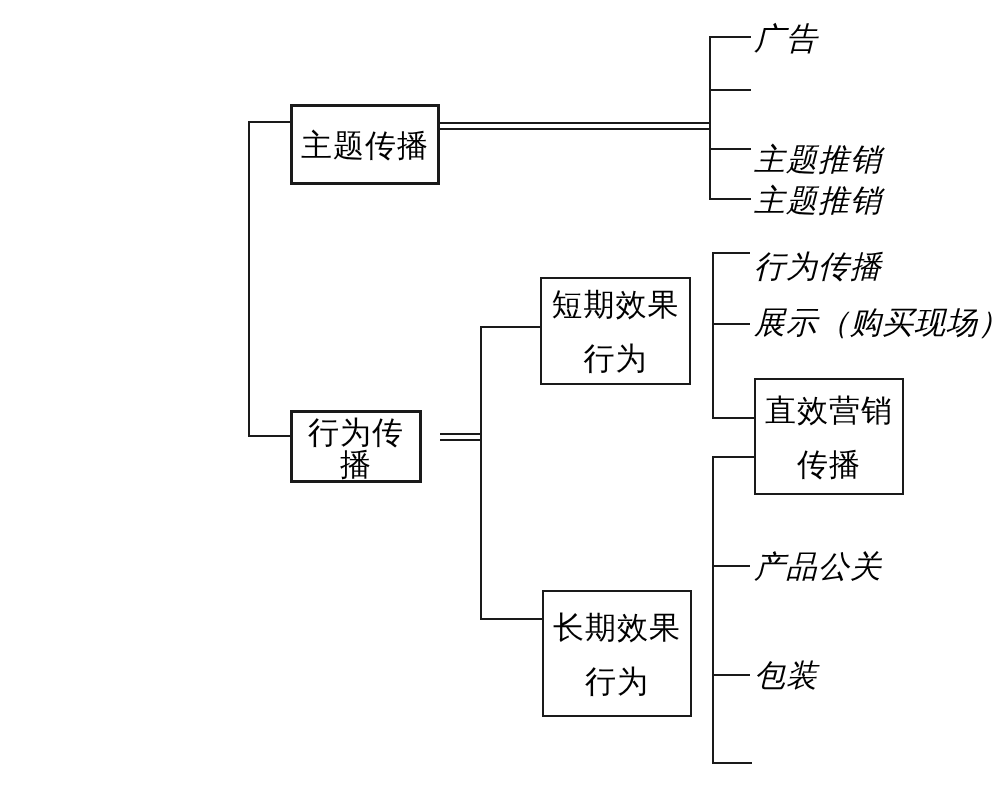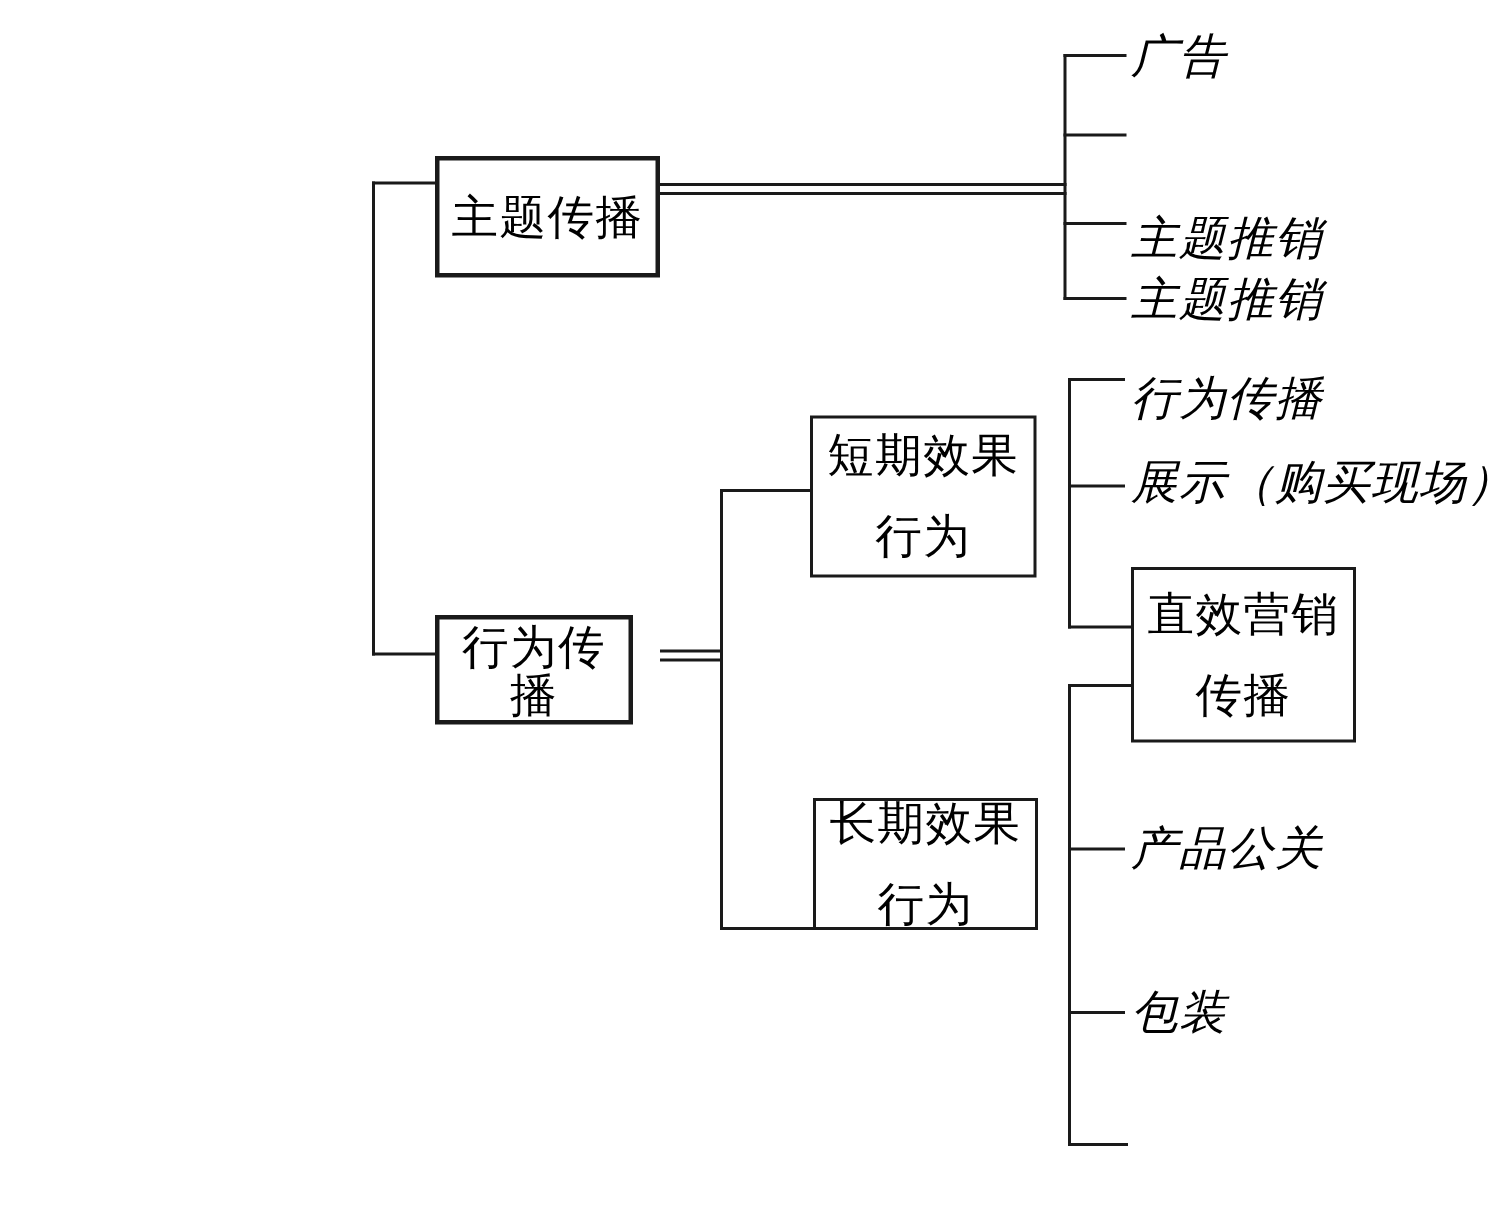--- a/index.html
+++ b/index.html
@@ -78,21 +78,21 @@
 
   <div class="vline" style="left:480px;top:326px;height:294px;"></div>
   <div class="hline" style="left:480px;top:326px;width:61px;"></div>
   <div class="hline" style="left:480px;top:618px;width:63px;"></div>
 
   <div class="box thin two" style="left:540px;top:277px;width:151px;height:108px;">
     <span class="lbl">短期效果</span>
     <span class="lbl">行为</span>
   </div>
 
-  <div class="box thin two" style="left:542px;top:532px;width:150px;height:88px;">
+  <div class="box thin two" style="left:542px;top:590px;width:150px;height:127px;">
     <span class="lbl">长期效果</span>
     <span class="lbl">行为</span>
   </div>
 
   <div class="vline" style="left:712px;top:252px;height:167px;"></div>
   <div class="hline" style="left:712px;top:252px;width:38px;"></div>
   <div class="hline" style="left:712px;top:323px;width:38px;"></div>
   <div class="hline" style="left:712px;top:417px;width:42px;"></div>
 
   <div class="leaf" style="left:754px;top:250px;">行为传播</div>

